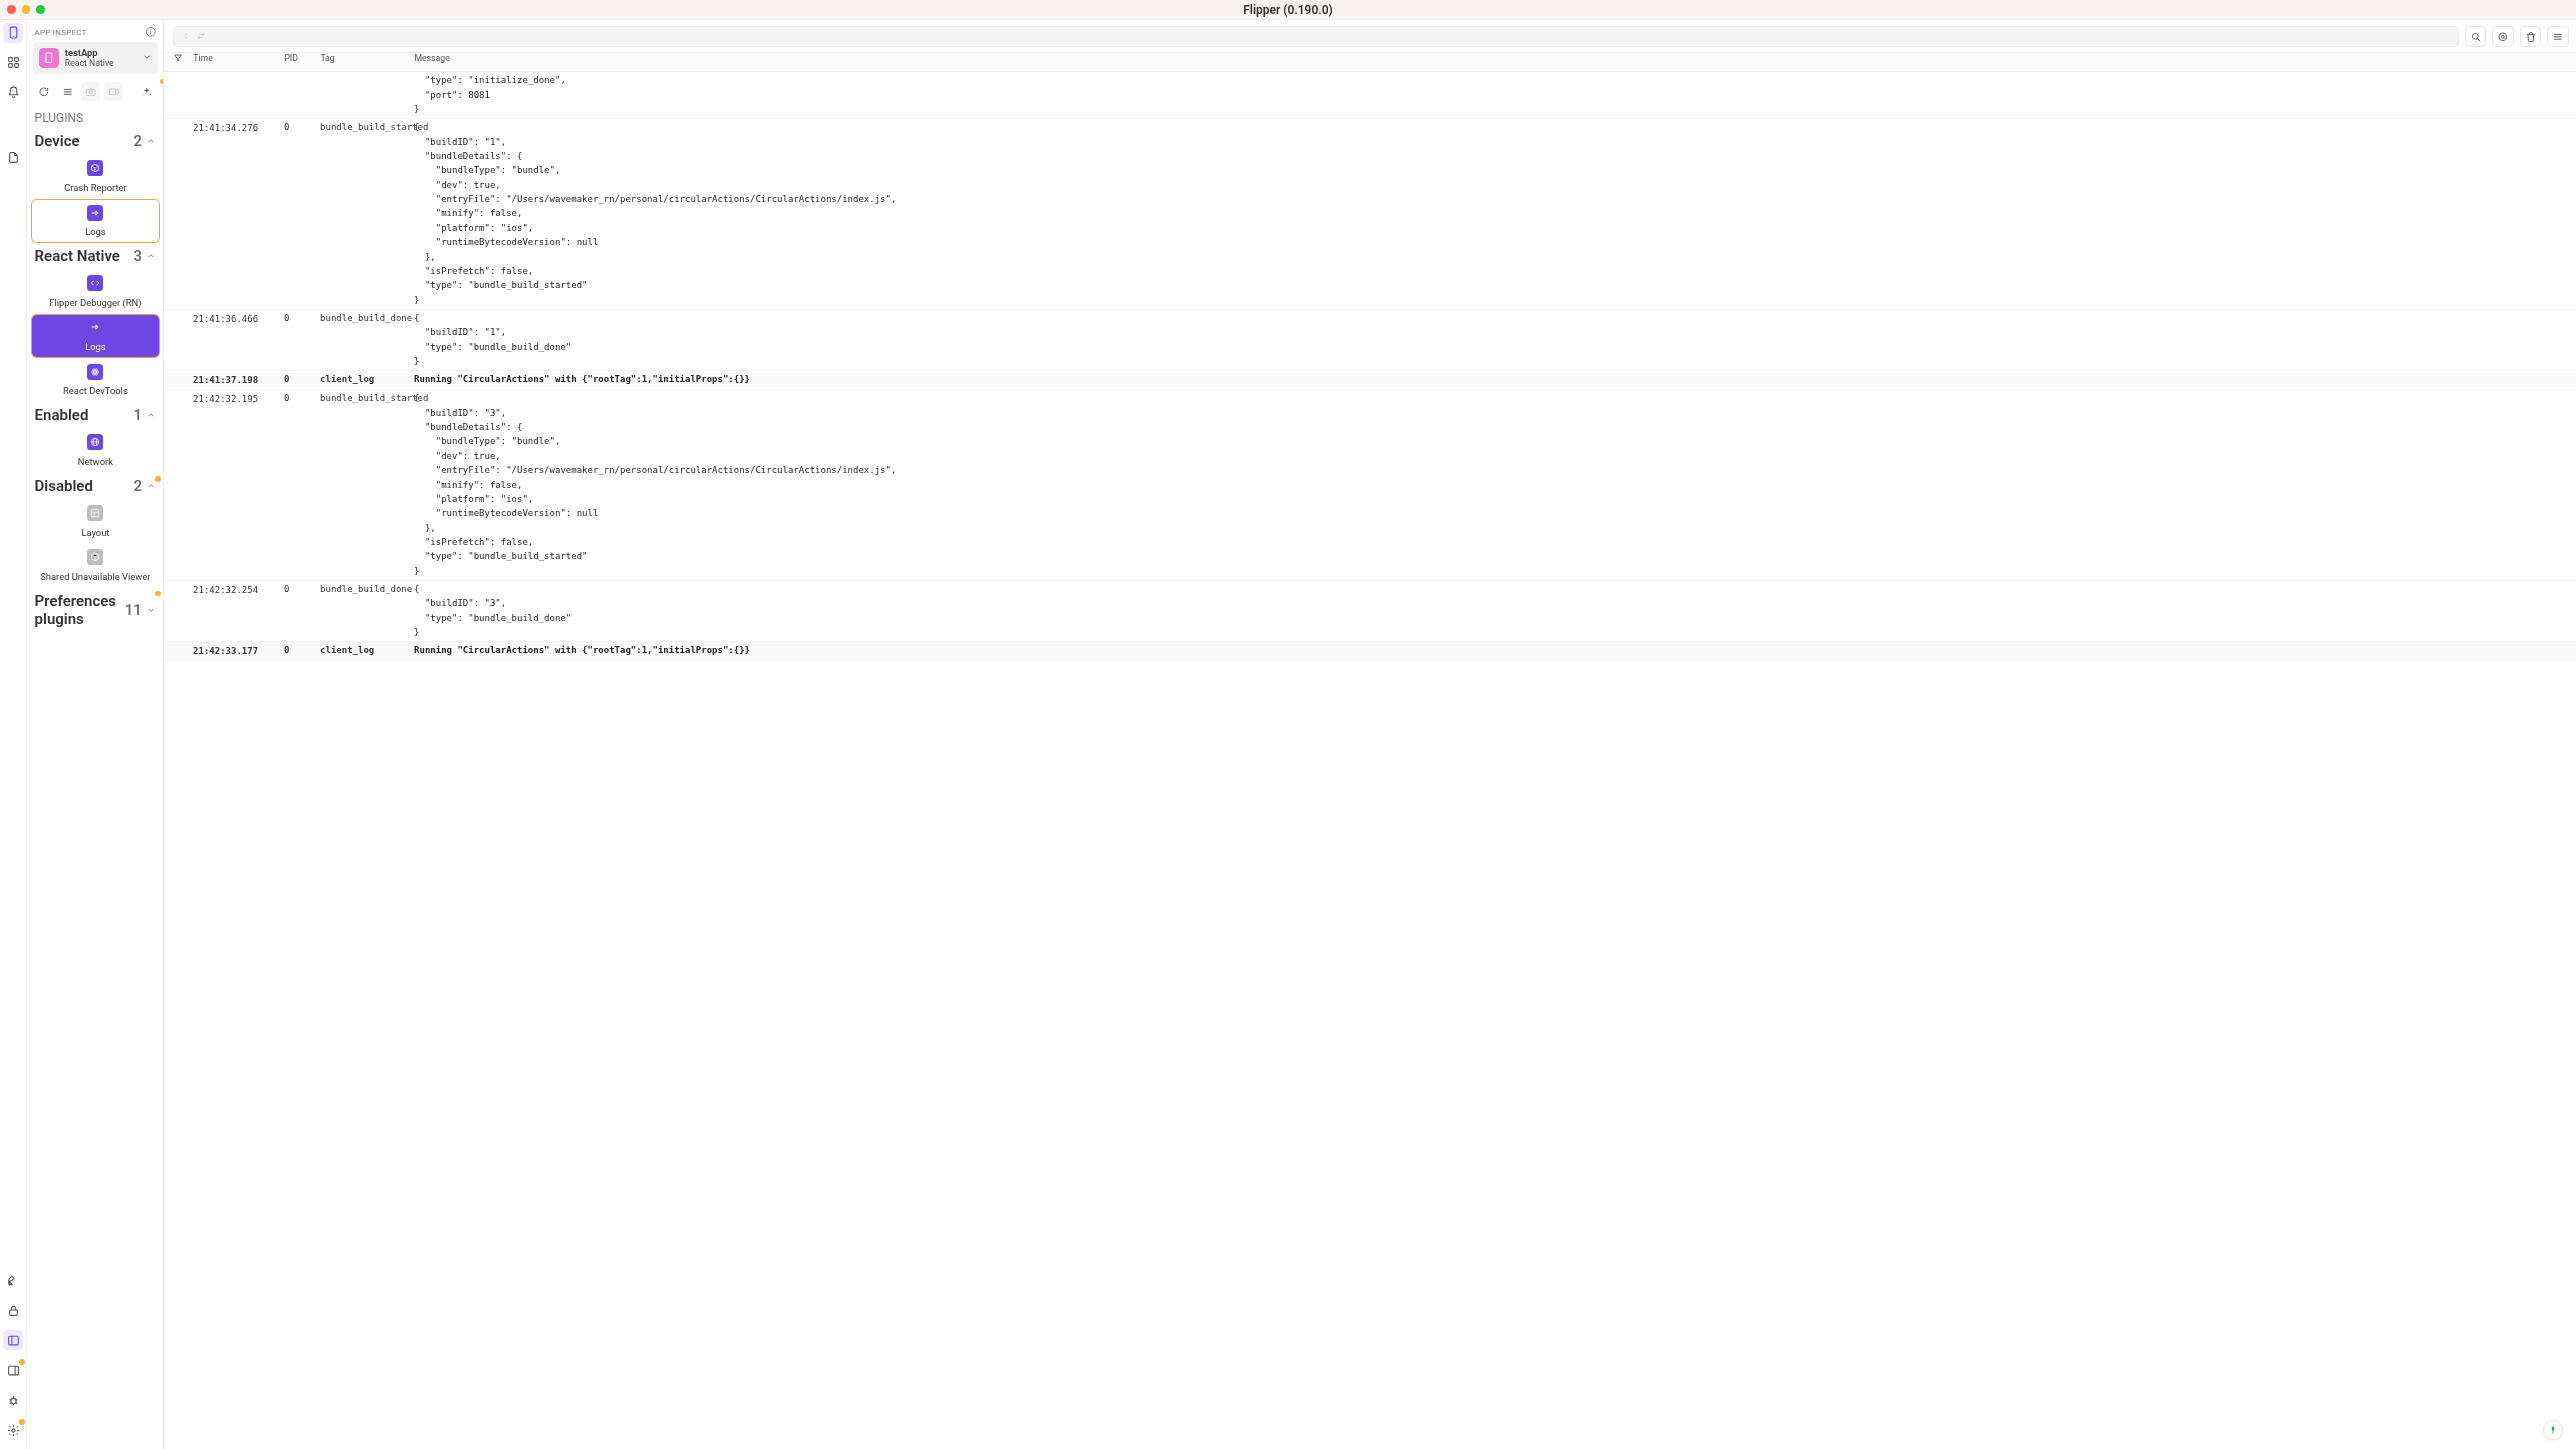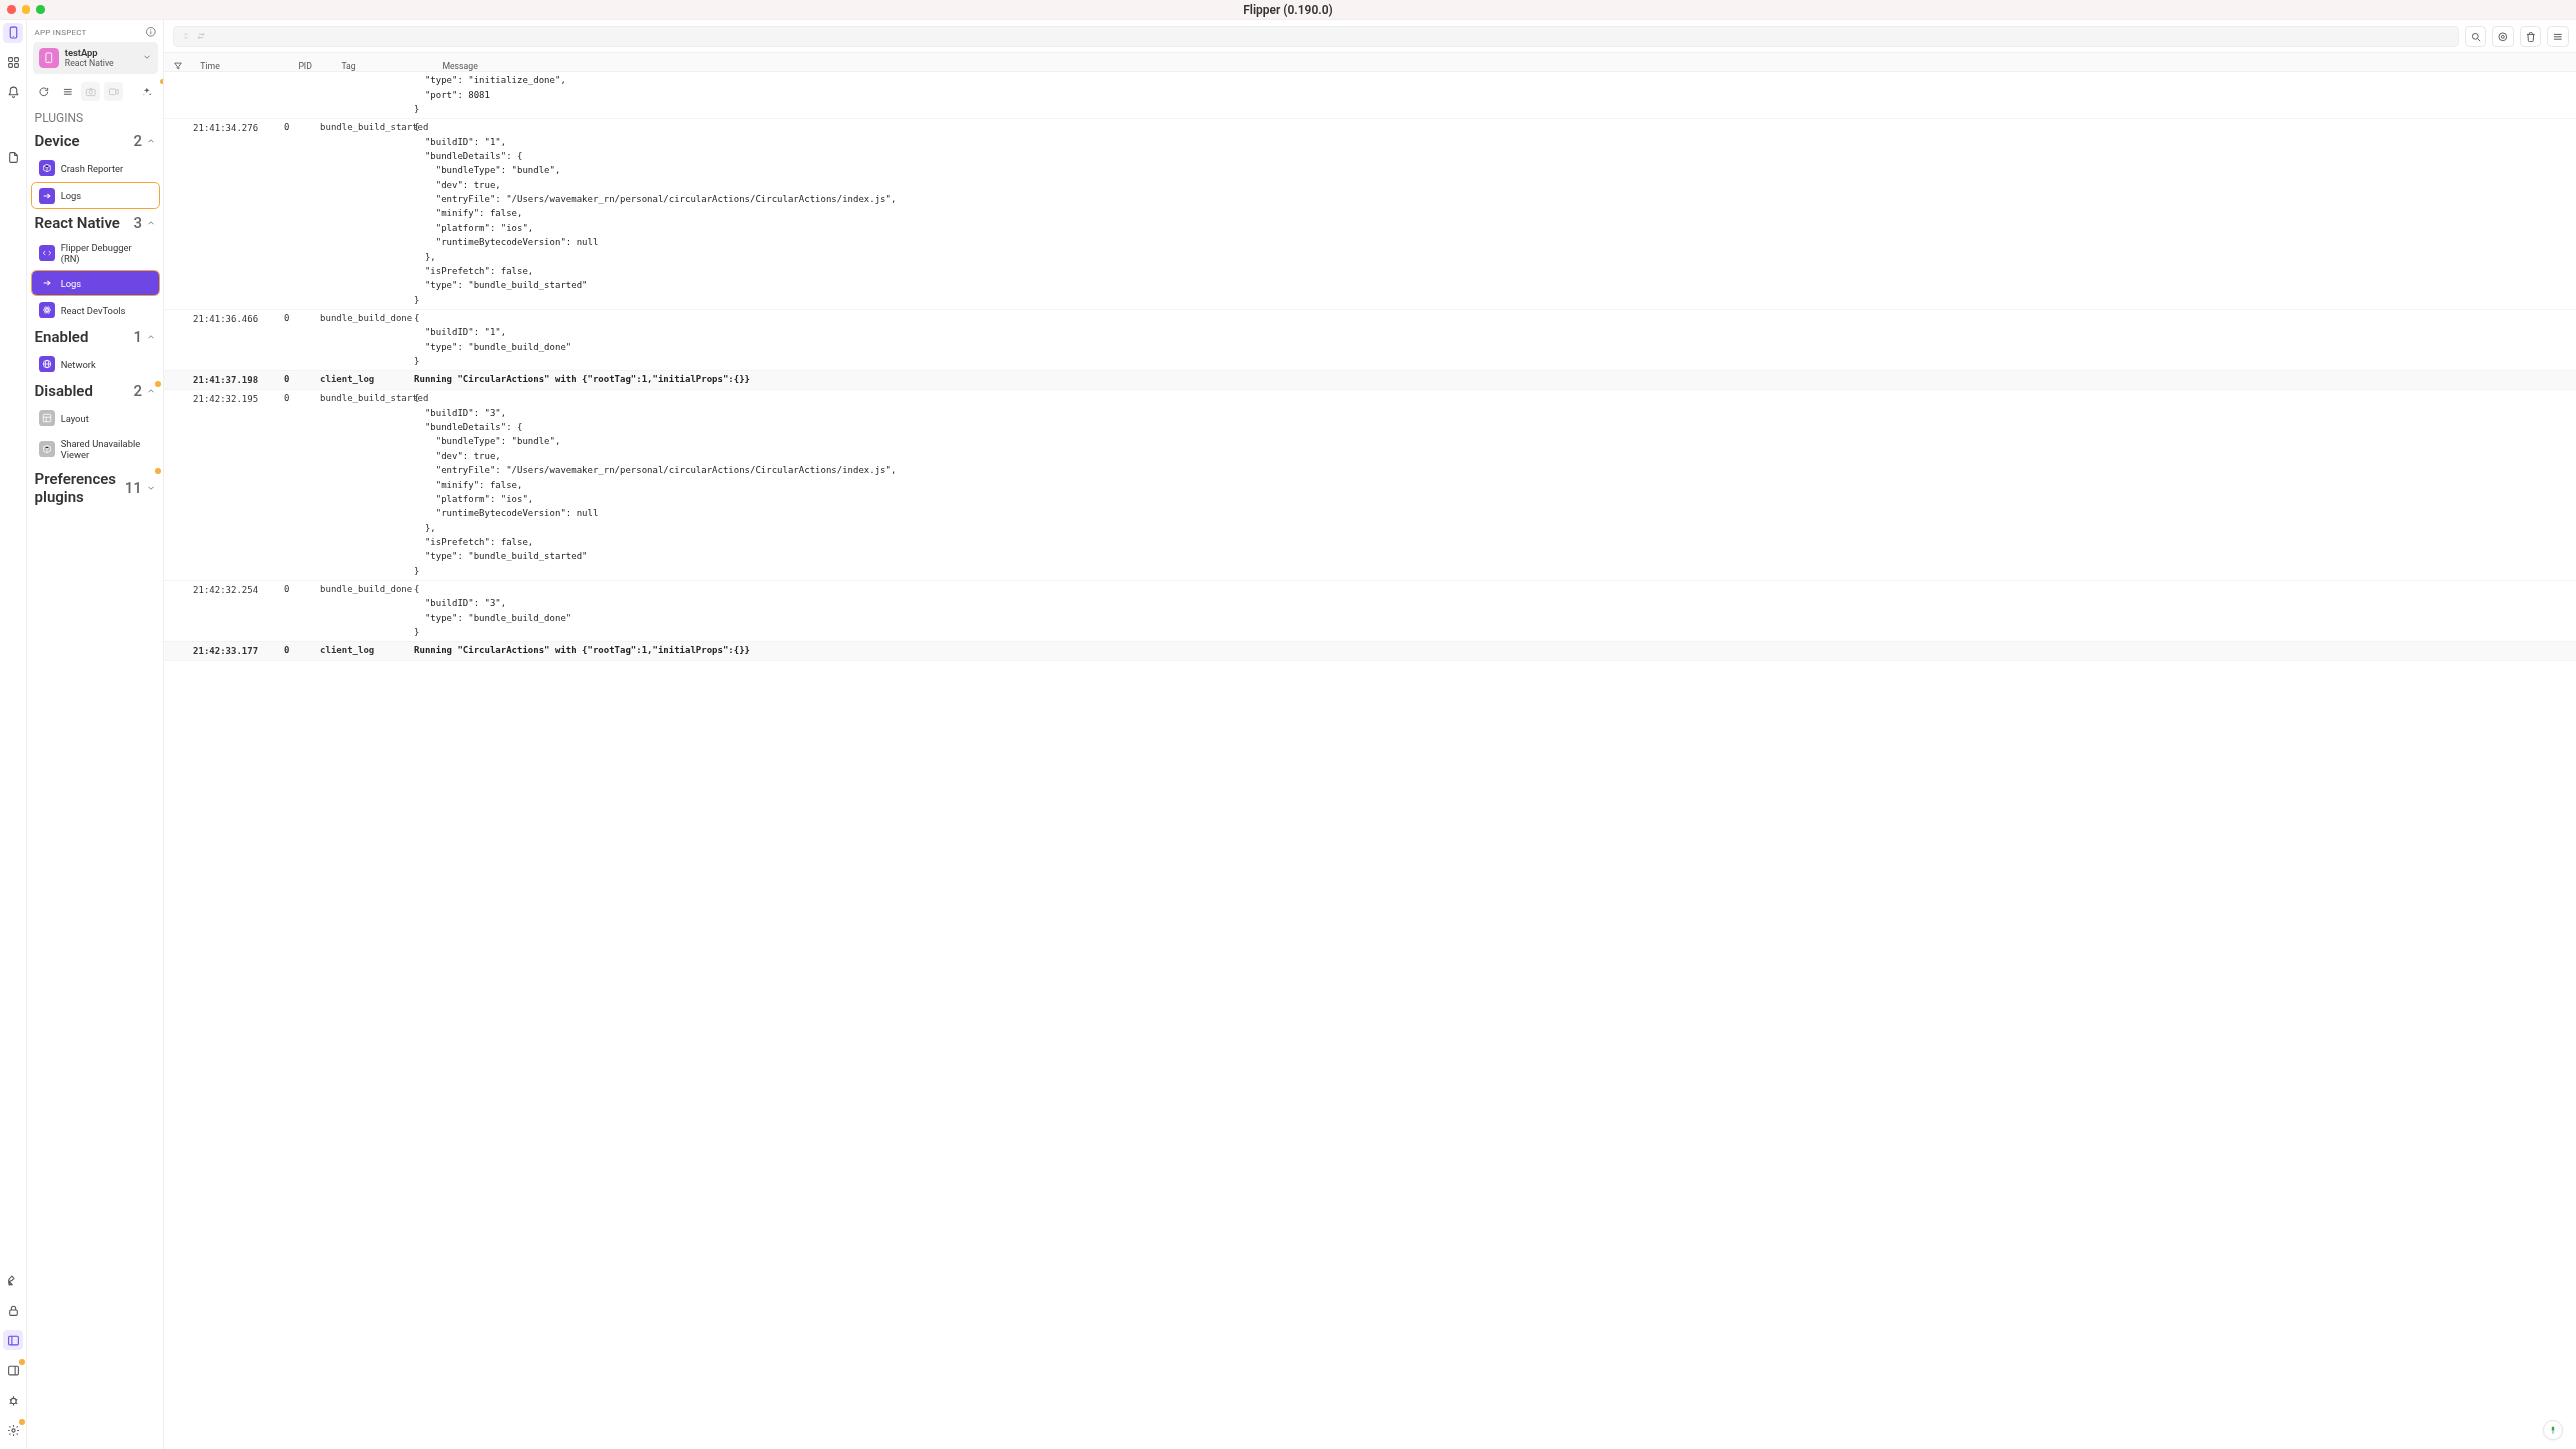--- a/index.html
+++ b/index.html
@@ -40,38 +40,38 @@
 .sb-tool { width: 19px; height: 19px; border-radius: 3.6px; display: flex; align-items: center; justify-content: center; color: #555; cursor: pointer; }
 .sb-tool svg { width: 11.6px; height: 11.6px; }
 .sb-tool.disabled { color: #c9c9c9; background: #f5f5f5; cursor: default; }
 .sb-tool.align-right { margin-left: auto; }
 .sb-tool .dot-badge { top: -2.2px; right: -2.2px; }
 
 .sb-section-label { font-size: 12px; color: #7a7a7a; padding: 2.9px 7.2px; }
 .sb-section { padding: 4.3px 7.2px; display: flex; align-items: center; justify-content: space-between; font-weight: 600; font-size: 15px; cursor: pointer; position: relative; }
 .sb-section .count { color: #666; font-weight: 500; margin-left: auto; margin-right: 4.3px; }
 .sb-section .chev { color: #666; }
-.sb-item { display: flex; align-items: center; gap: 5.8px; padding: 4.3px 7.2px; border-radius: 4.3px; margin: 1.4px 4.3px; cursor: pointer; font-size: 9.4px; }
+.sb-item { display: flex; align-items: center; gap: 5.8px; padding: 4.3px 7.2px; border-radius: 4.3px; margin: 1.4px 4.3px; cursor: pointer; font-size: 9.4px; flex-direction: column; }
 .sb-item .ico { width: 16px; height: 16px; border-radius: 3.6px; display: flex; align-items: center; justify-content: center; color: #fff; background: #6d46e4; flex-shrink: 0; }
 .sb-item .ico svg { width: 10px; height: 10px; }
 .sb-item .ico.mute { background: #bdbdbd; }
 .sb-item.selected { background: #6d46e4; color: #fff; }
 .sb-item.selected .ico { background: transparent; color: #fff; }
 .sb-item.highlight { outline: 1.4px solid #f2a33c; border-radius: 4.3px; }
 
 
 .content { flex: 1; display: flex; flex-direction: column; overflow: hidden; background: #fff; }
 .content-toolbar { display: flex; align-items: center; gap: 5.8px; padding: 5.8px 7.2px 4.3px 8.7px; }
 .search-box { flex: 1; display: flex; align-items: center; background: #f5f5f5; border: 0.7px solid #eee; border-radius: 4.3px; height: 21.7px; padding: 0 7.2px; color: #888; position: relative; }
 .search-box input { flex: 1; border: none; background: transparent; outline: none; font-size: 9.4px; color: #333; }
 .search-ctrls { display: flex; gap: 4.3px; color: #bbb; }
 .tb-icon { width: 21.7px; height: 21.7px; border: 0.7px solid #e6e6e6; border-radius: 4.3px; display: flex; align-items: center; justify-content: center; color: #555; cursor: pointer; }
 .tb-icon svg { width: 11.6px; height: 11.6px; }
 
-.table-head { display: flex; align-items: flex-end; border-top: 0.7px solid #f0f0f0; border-bottom: 0.7px solid #f0f0f0; font-size: 8.7px; color: #555; height: 20px; padding-left: 8.7px; background: #fafafa; gap: 7px; }
+.table-head { display: flex; align-items: flex-start; border-top: 0.7px solid #f0f0f0; border-bottom: 0.7px solid #f0f0f0; font-size: 8.7px; color: #555; height: 20px; padding-left: 8.7px; background: #fafafa; }
 .col-filter { width: 17.3px; display: flex; align-items: center; }
 .col-time { width: 94px; padding-left: 2.9px; }
 .col-pid { width: 36px; }
 .col-tag { width: 94px; }
 .col-msg { flex: 1; }
 
 .log-body { flex: 1; overflow-y: auto; font-family: ui-monospace, SFMono-Regular, Menlo, Consolas, monospace; font-size: 9px; line-height: 1.6; position: relative; }
 .log-row { display: flex; border-bottom: 0.7px solid #f3f3f3; padding: 1.4px 0 1.4px 8.7px; }
 .log-row .c-time { width: 111px; color: #333; white-space: nowrap; padding-top: 0.7px; padding-left: 20px;}
 .log-row .c-pid  { width: 36px; color: #333; }

